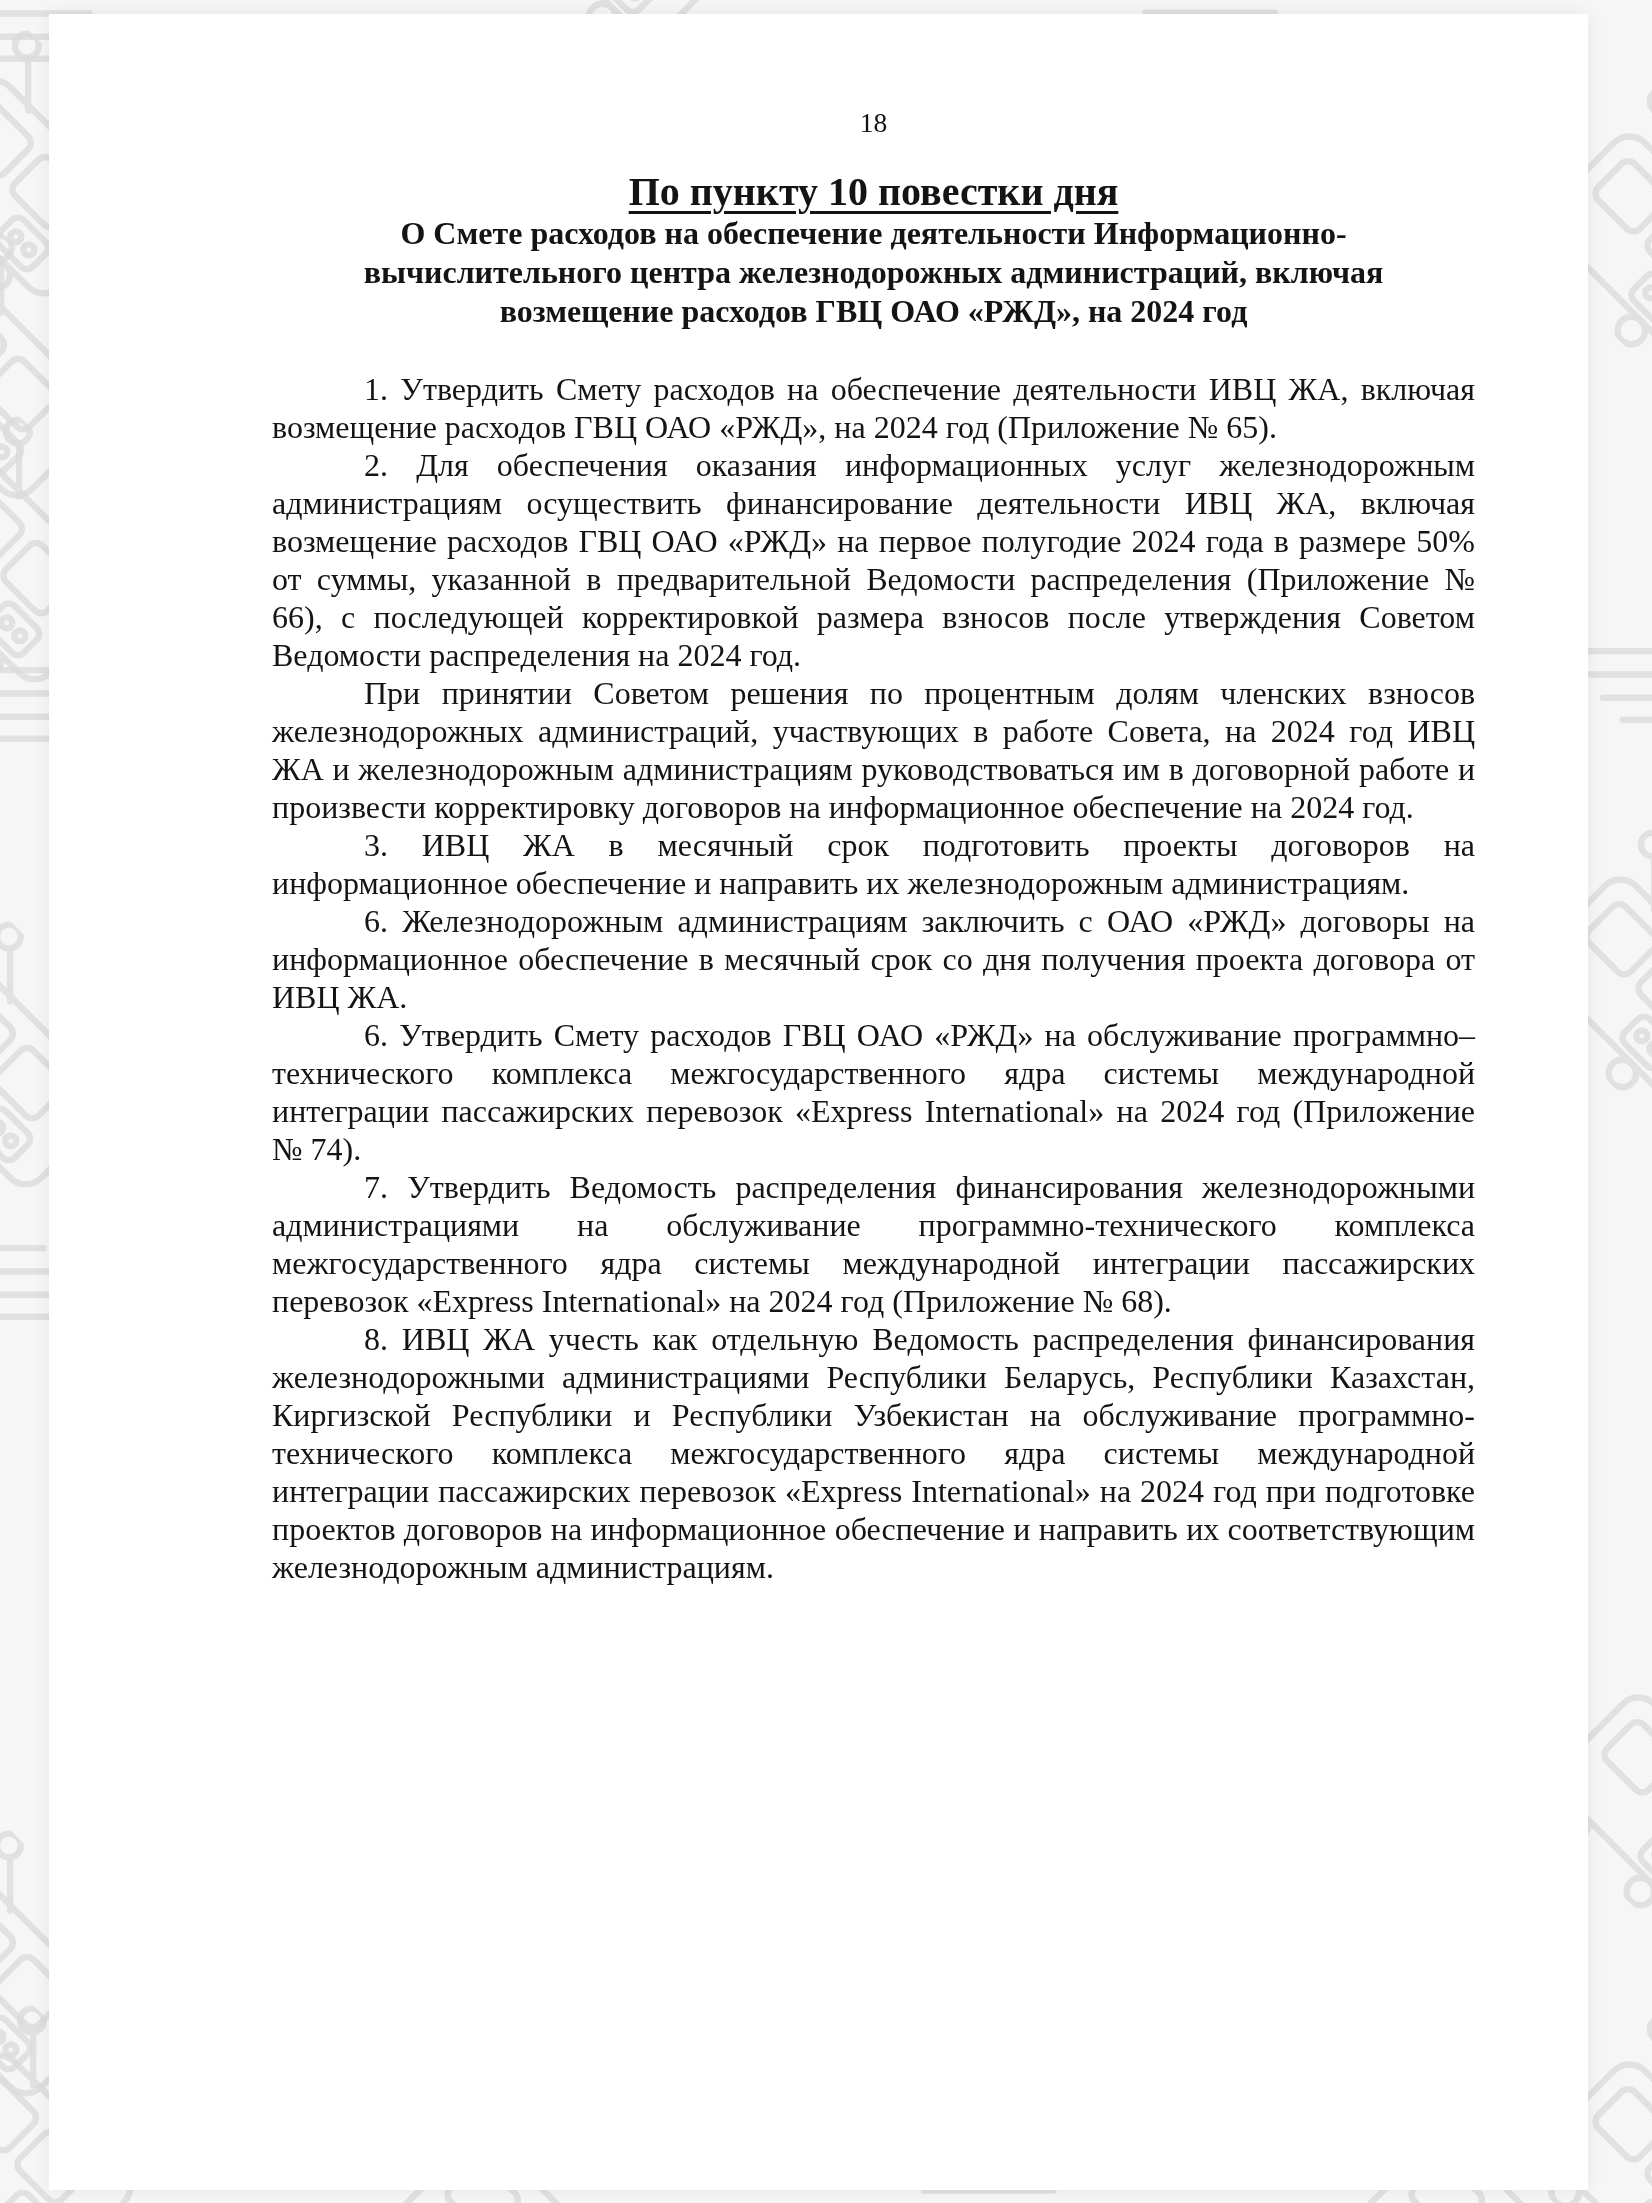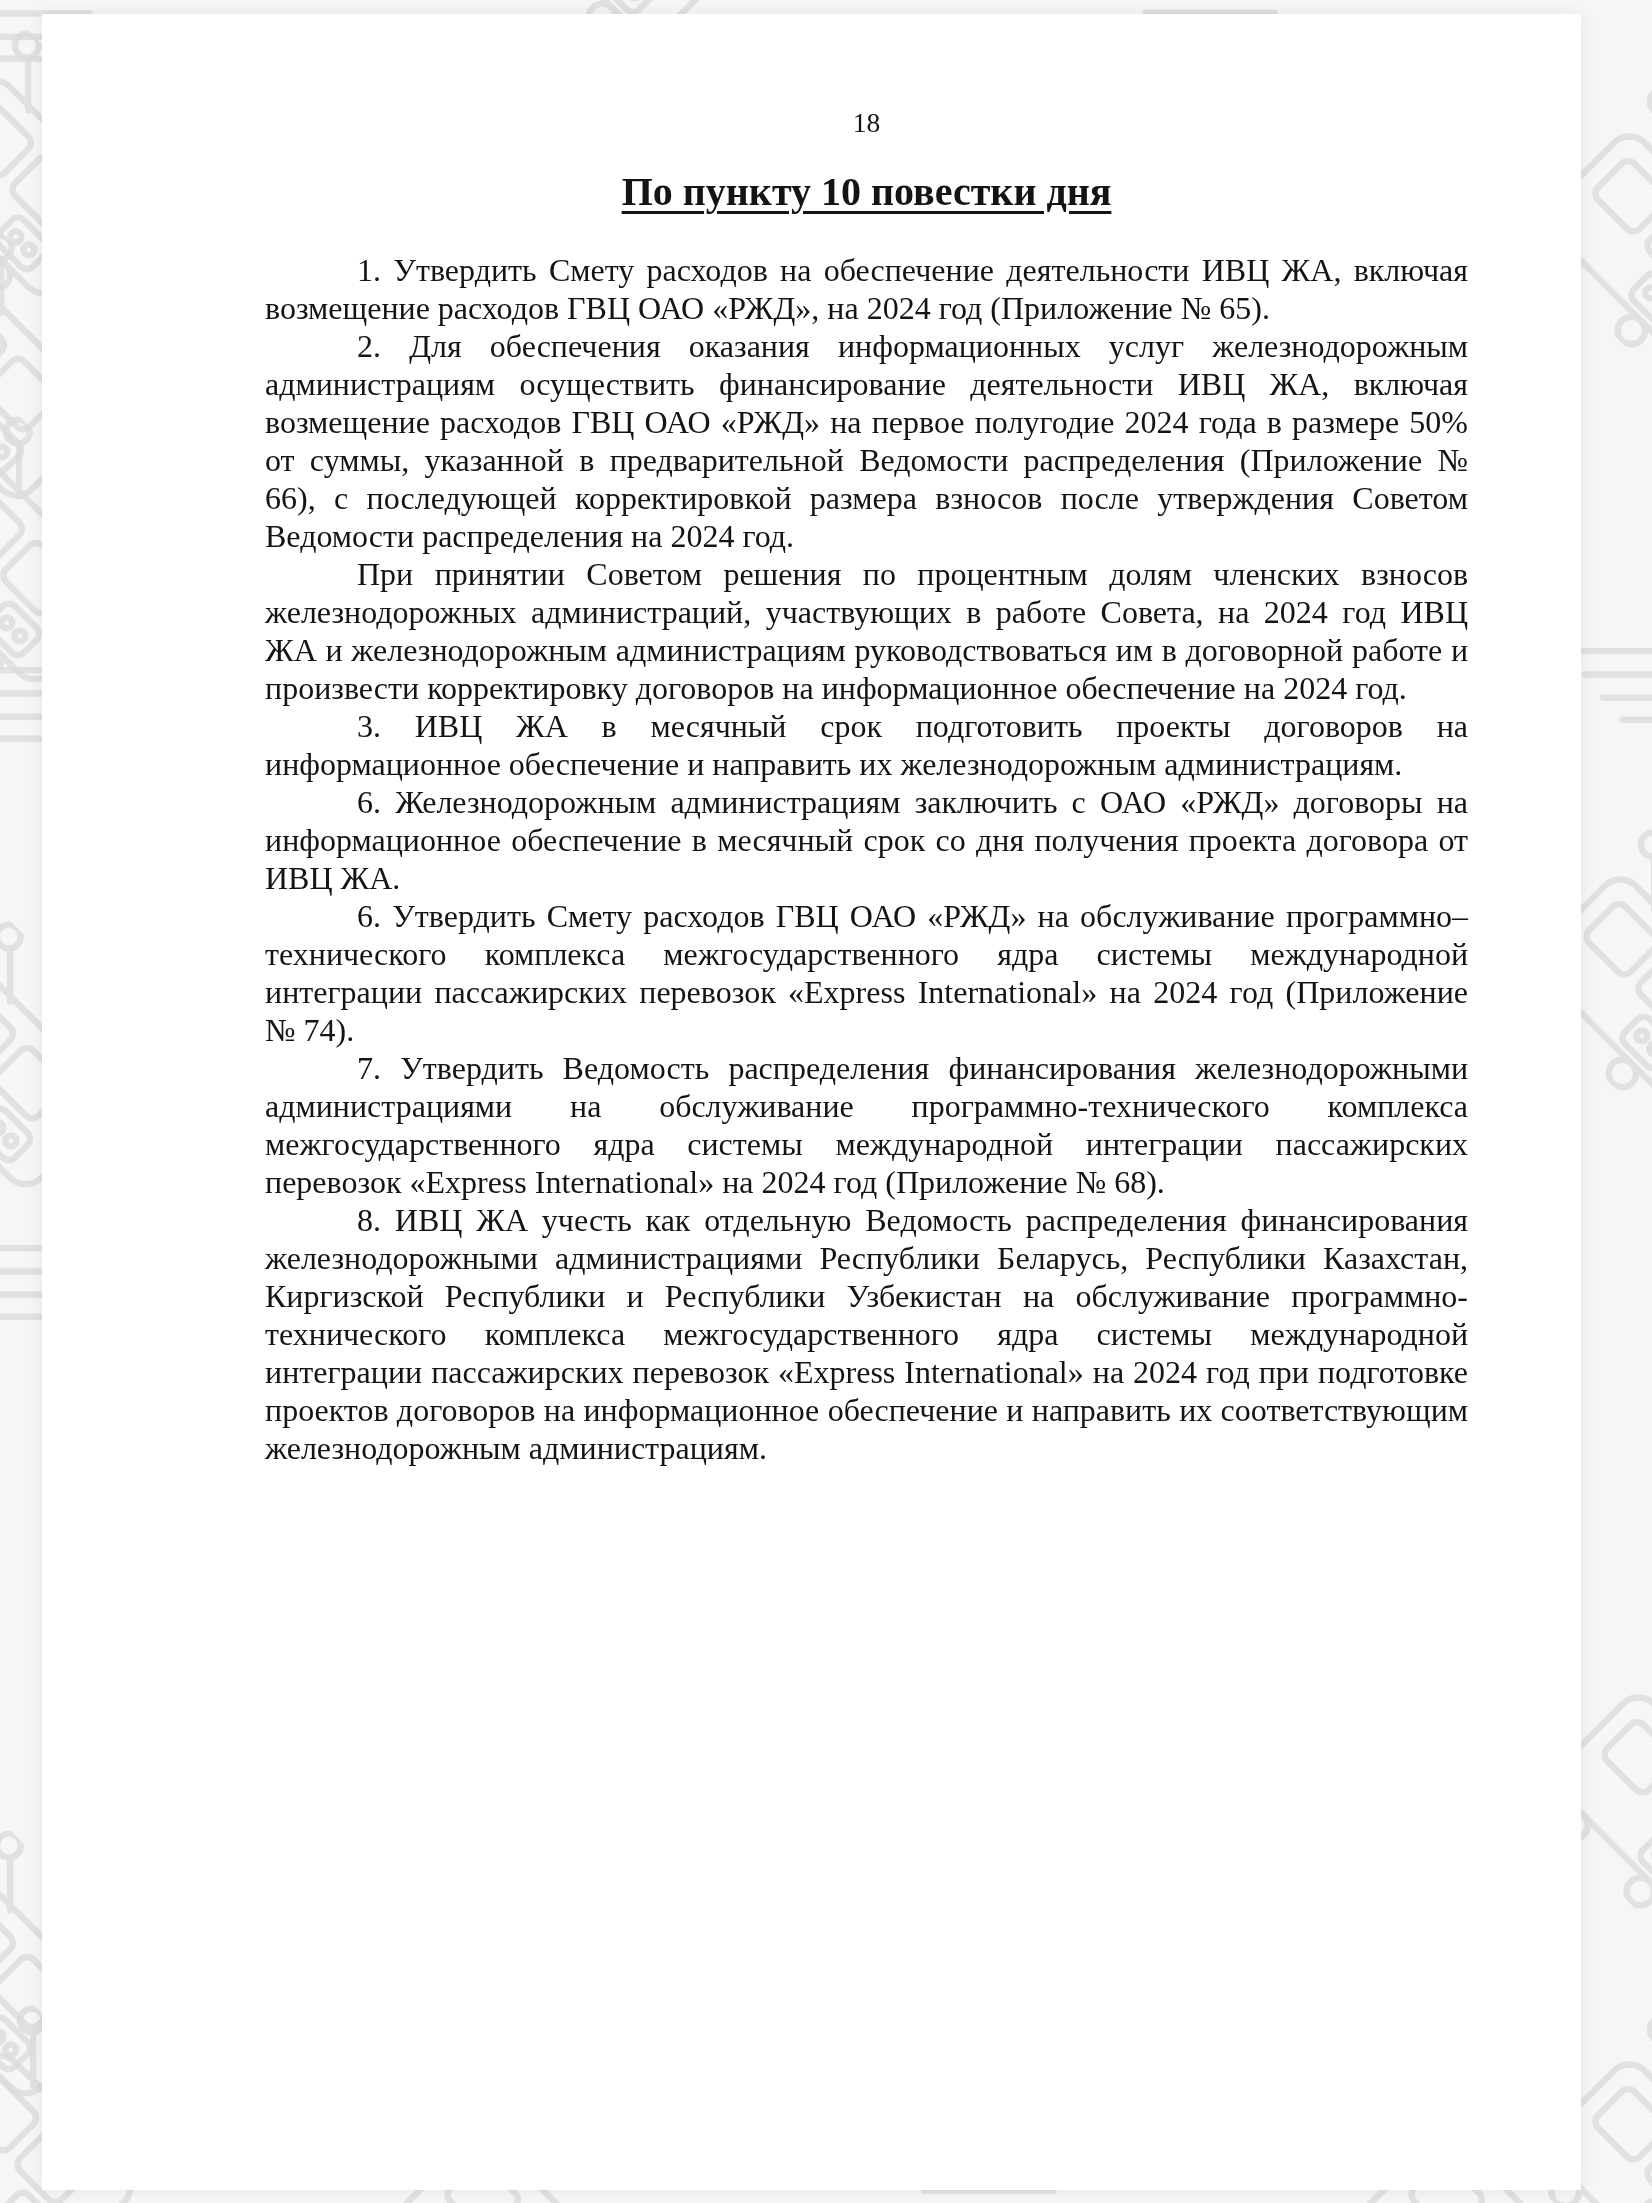--- a/index.html
+++ b/index.html
@@ -17,21 +17,21 @@
     font-family:"Liberation Serif","DejaVu Serif",serif;
     color:var(--text);
   }
   
   .wm-layer{position:absolute;inset:0;z-index:0;}
   .wm{position:absolute;opacity:.8;}
   .wm svg{display:block;}
   .rot45{transform:rotate(45deg);}
   
   .sheet{
-    position:absolute;left:42px;top:13.8px;
+    position:absolute;left:49px;top:13.8px;
     width:1539px;height:2176px;
     background:var(--page);
     box-shadow:0 0 16.5px rgba(0,0,0,.07);
     z-index:1;
   }
   .content{
     position:absolute;left:223px;top:0;
     width:1203px;
   }
   .page-number{
@@ -191,20 +191,25 @@
     </div>
 </div>
 
 <div class="sheet">
   <div class="content">
 
     <div class="page-number">18</div>
 
     <div class="heading">По пункту 10 повестки дня</div>
 
+    <div class="title">
+      <div>О Смете расходов на обеспечение деятельности Информационно-</div>
+      <div>вычислительного центра железнодорожных администраций, включая</div>
+      <div>возмещение расходов ГВЦ ОАО «РЖД», на 2024 год</div>
+    </div>
 
     <div class="body-text">
       <p>1. Утвердить Смету расходов на обеспечение деятельности ИВЦ ЖА, включая возмещение расходов ГВЦ ОАО «РЖД», на 2024 год (Приложение № 65).</p>
       <p>2. Для обеспечения оказания информационных услуг железнодорожным администрациям осуществить финансирование деятельности ИВЦ ЖА, включая возмещение расходов ГВЦ ОАО «РЖД» на первое полугодие 2024 года в размере 50% от суммы, указанной в предварительной Ведомости распределения (Приложение № 66), с последующей корректировкой размера взносов после утверждения Советом Ведомости распределения на 2024 год.</p>
       <p>При принятии Советом решения по процентным долям членских взносов железнодорожных администраций, участвующих в работе Совета, на 2024 год ИВЦ ЖА и железнодорожным администрациям руководствоваться им в договорной работе и произвести корректировку договоров на информационное обеспечение на 2024 год.</p>
       <p>3. ИВЦ ЖА в месячный срок подготовить проекты договоров на информационное обеспечение и направить их железнодорожным администрациям.</p>
       <p>6. Железнодорожным администрациям заключить с ОАО «РЖД» договоры на информационное обеспечение в месячный срок со дня получения проекта договора от ИВЦ ЖА.</p>
       <p>6. Утвердить Смету расходов ГВЦ ОАО «РЖД» на обслуживание программно–технического комплекса межгосударственного ядра системы международной интеграции пассажирских перевозок «Express International» на 2024 год (Приложение № 74).</p>
       <p>7. Утвердить Ведомость распределения финансирования железнодорожными администрациями на обслуживание программно-технического комплекса межгосударственного ядра системы международной интеграции пассажирских перевозок «Express International» на 2024 год (Приложение № 68).</p>
       <p>8. ИВЦ ЖА учесть как отдельную Ведомость распределения финансирования железнодорожными администрациями Республики Беларусь, Республики Казахстан, Киргизской Республики и Республики Узбекистан на обслуживание программно-технического комплекса межгосударственного ядра системы международной интеграции пассажирских перевозок «Express International» на 2024 год при подготовке проектов договоров на информационное обеспечение и направить их соответствующим железнодорожным администрациям.</p>

